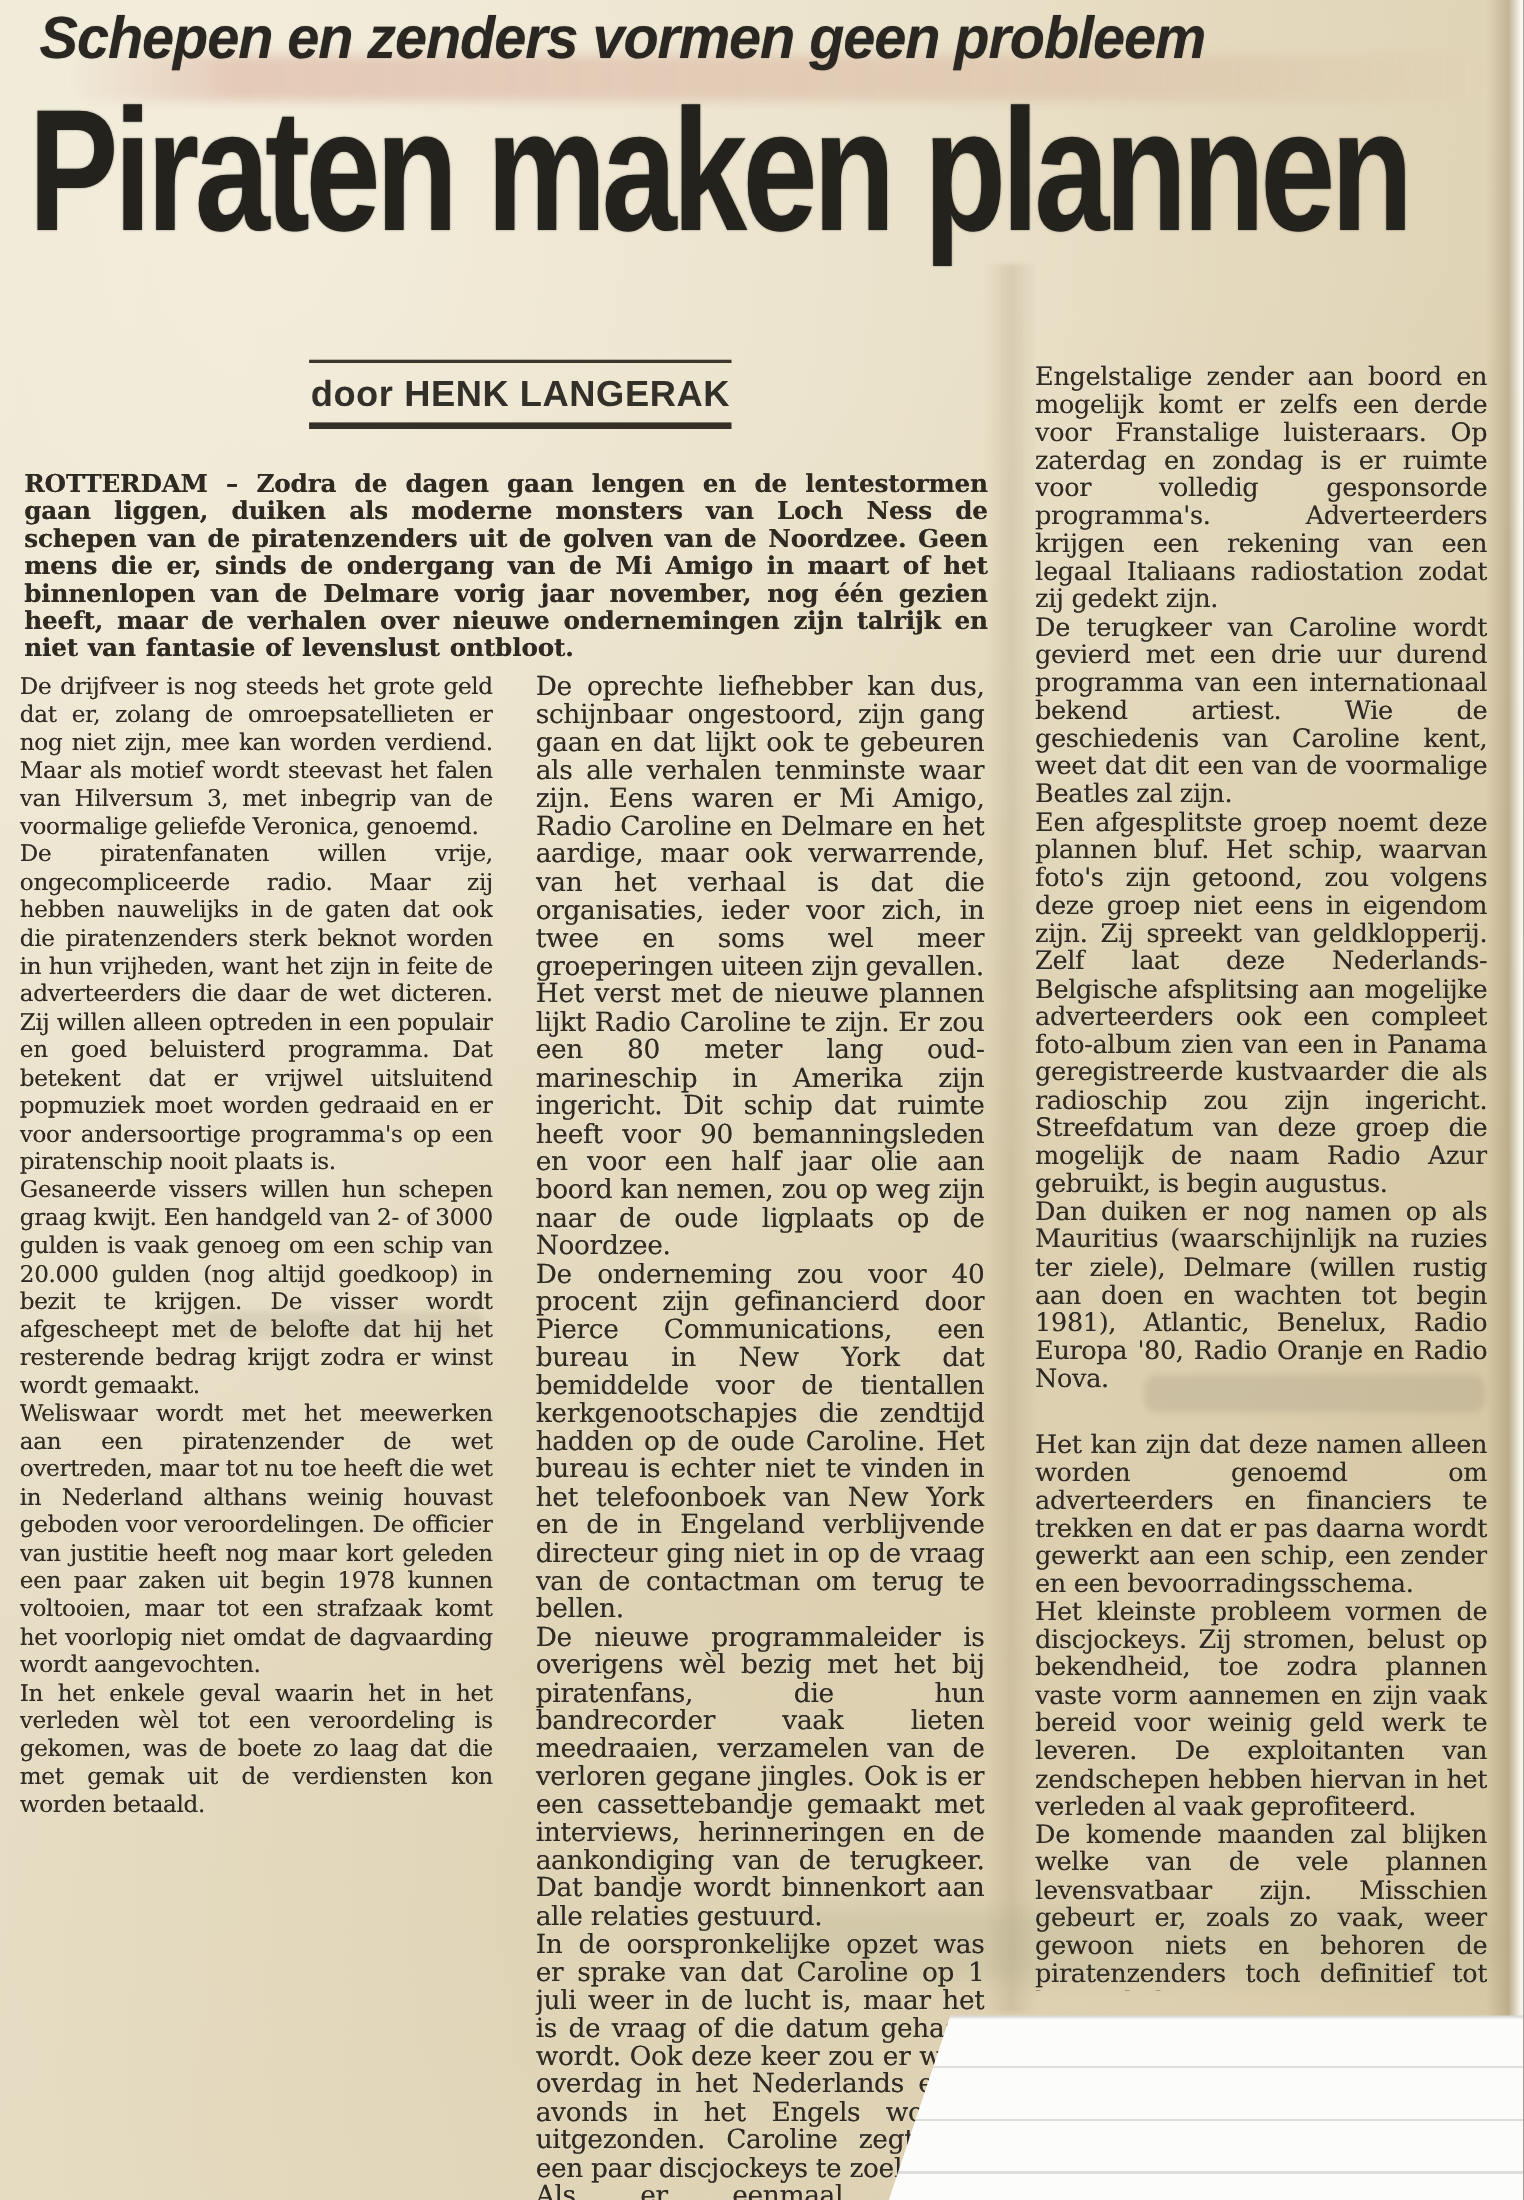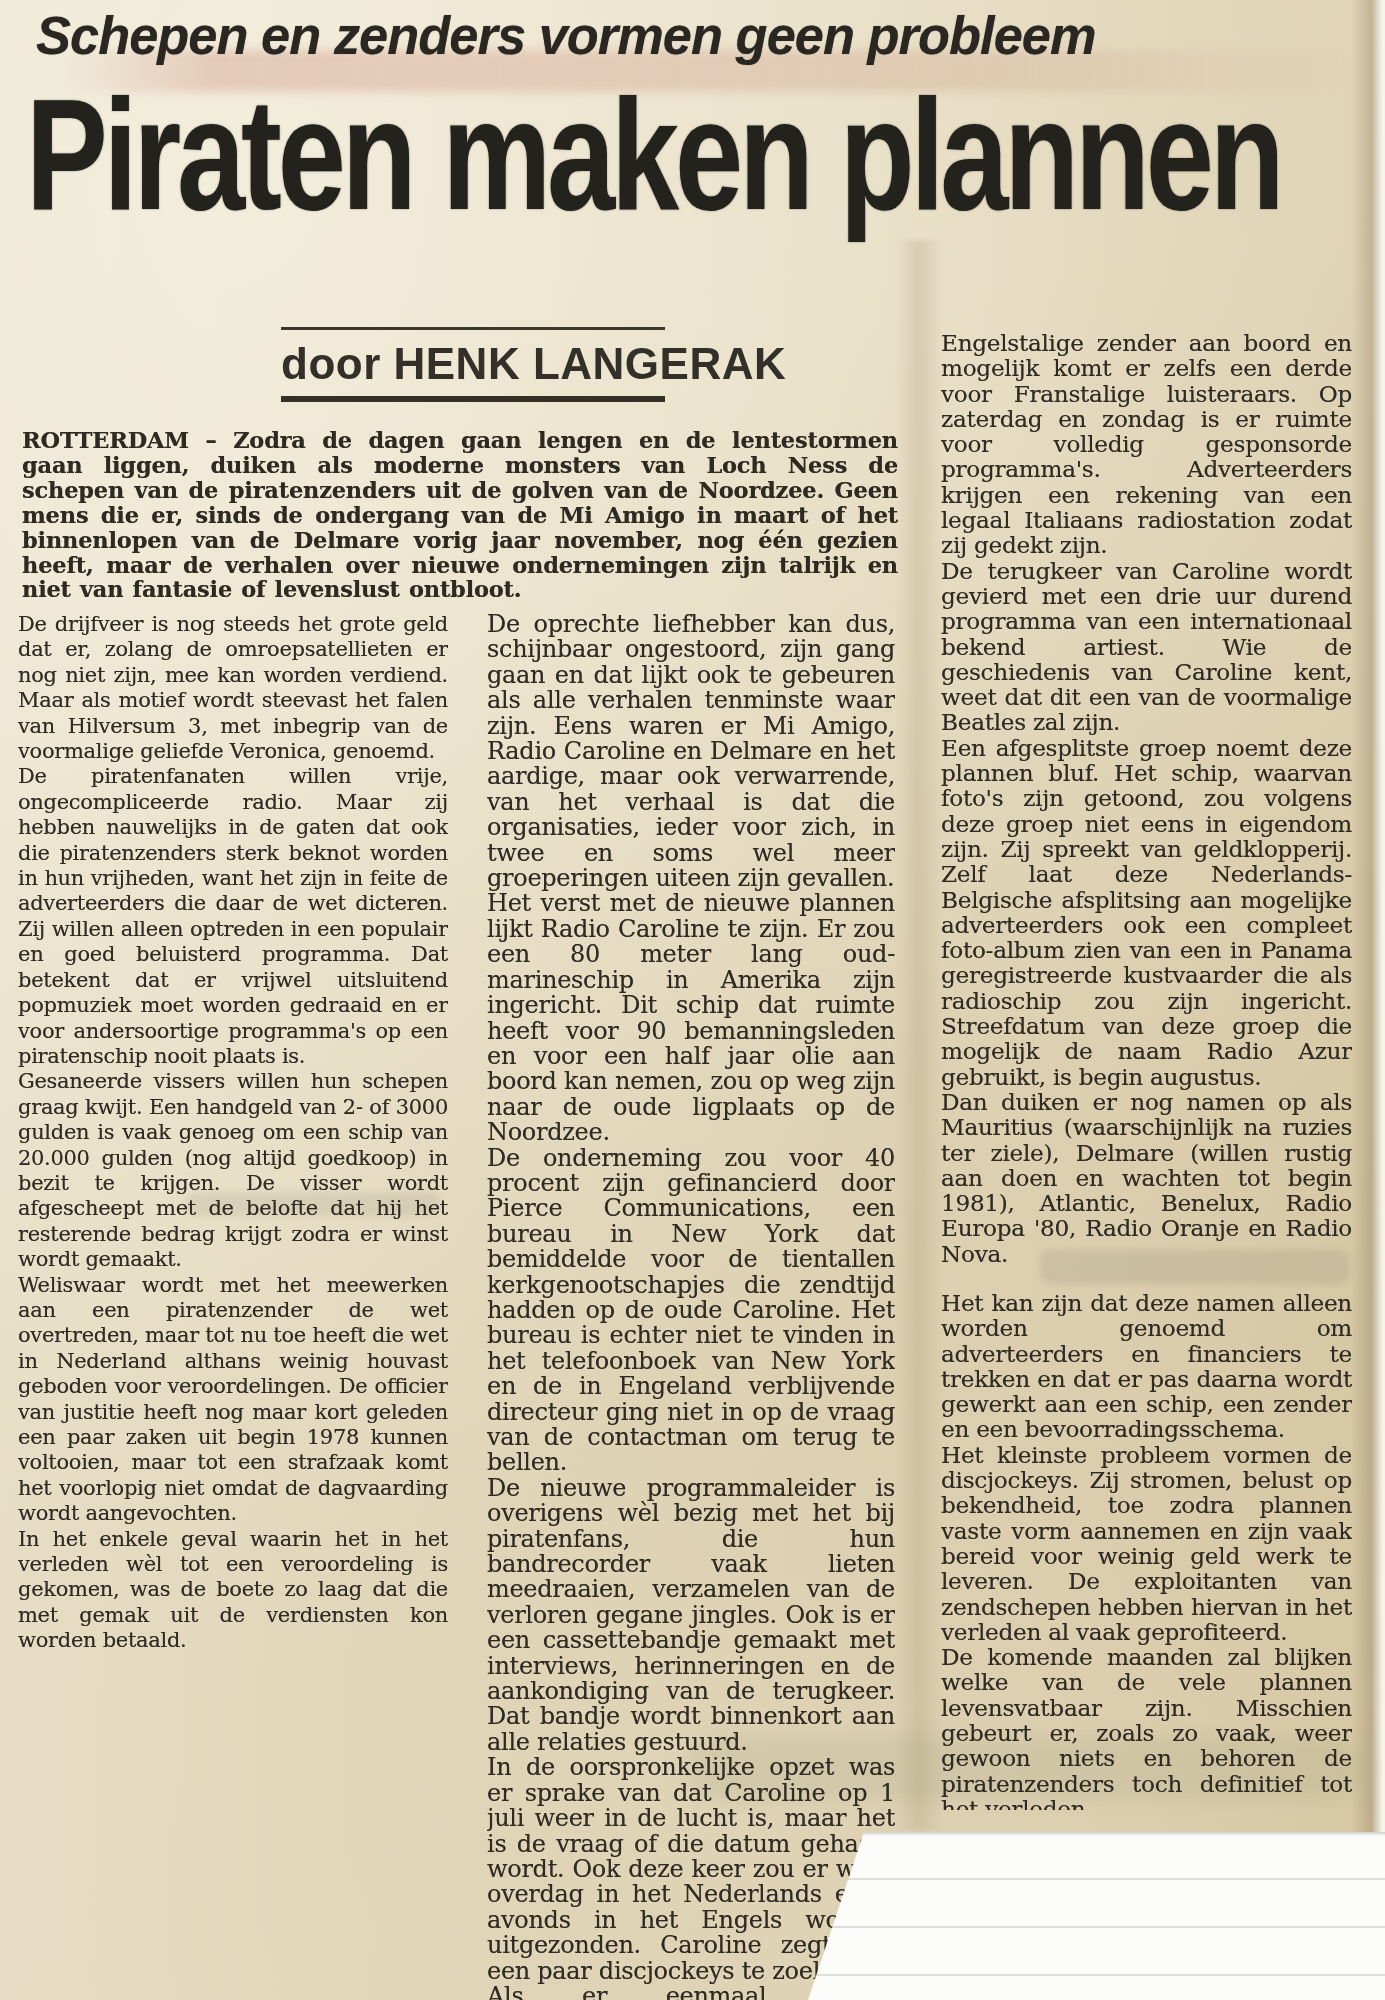--- a/index.html
+++ b/index.html
@@ -51,41 +51,41 @@
     text-shadow:0 0 2px rgba(36,34,29,0.5);
   }
   
   .byline-box {
     position:absolute; left:281px; top:327px; width:384px;
     border-top:3px solid #3b372d; border-bottom:6px solid #343028;
     padding:9px 0 7px; text-align:center;
   }
   .byline-text {
     font-family:"Liberation Sans", sans-serif; font-weight:700;
-    font-size:44px; letter-spacing:0.5px; color:#33302a; white-space:nowrap;margin-top:46px;
+    font-size:33px; letter-spacing:0.5px; color:#33302a; white-space:nowrap;margin-top:46px;
   }
   
   .lead {
     position:absolute; left:18px; top:424px; width:876px; margin:4px;
     font-family:"DejaVu Serif", serif; font-weight:700;
     font-size:22.5px; line-height:24.9px; text-align:justify;
     color:#2e2a22; letter-spacing:-0.2px; word-spacing:1.5px;
     text-shadow:0 0 0.5px rgba(46,42,34,0.6);
   }
   
   .col {
     position:absolute; top:612px; text-align:justify; color:#2f2b24;
     font-family:"DejaVu Serif", serif; letter-spacing:-0.3px;
     text-shadow:0 0 0.5px rgba(47,43,36,0.55); overflow:hidden;
   }
   .col-left  { left:18px;  width:430px; height:1388px; font-size:21px;   line-height:25.4px; }
   .col-mid   { left:487px; width:408px; height:1388px; font-size:24px; line-height:25.4px; }
   .col-right { left:941px; top:330px; width:411px; height:1480px; font-size:23.2px; line-height:25.3px; }
   .para { margin:0; }
-  .col-right .para:nth-child(5) { margin-top:24px; }
+  .col-right .para:nth-child(5) { margin-top:35px; }
 </style>
 </head>
 <body>
 
 <div class="page">
 
   <div class="stain stain-pink"></div>
   <div class="stain gutter-shadow"></div>
   <div class="stain edge-shadow"></div>
   <div class="stain stain-green"></div>

